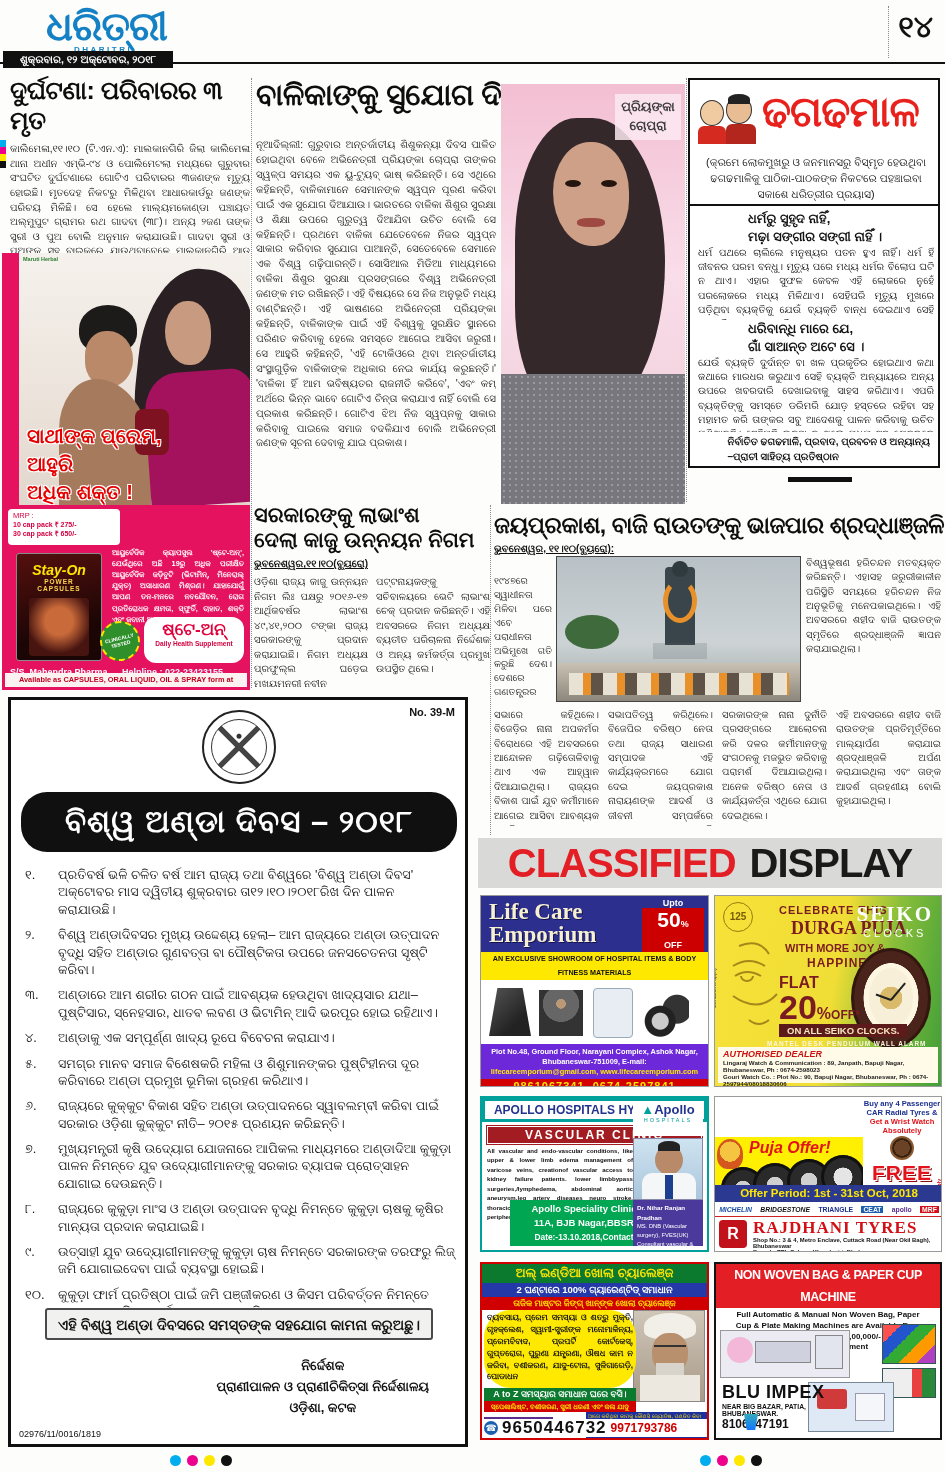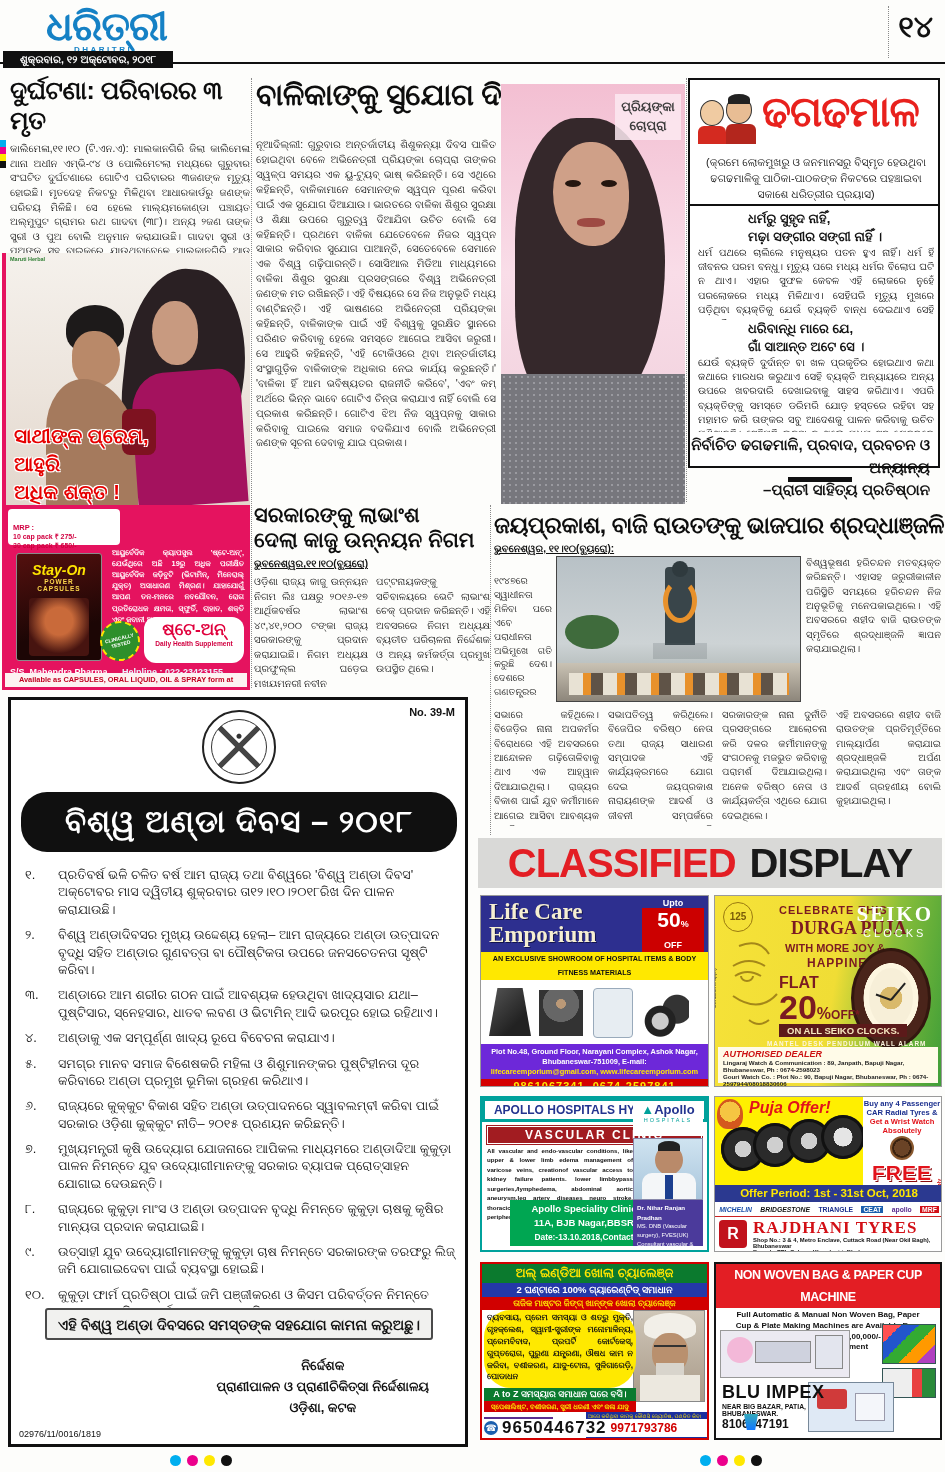--- a/index.html
+++ b/index.html
@@ -49,21 +49,21 @@
   .seiko { background:linear-gradient(100deg,#f6e238 0%,#f0dd35 52%,#8abf3a 72%,#3f9e38 100%); }
   .maroon { color:#7b1b22; }
   .seiko-strip { background:#5c1a1a; color:#f7e8c0; font-size:9.5px; font-weight:bold; padding:1px 8px; display:inline-block; }
 
   .apollo { border:2px solid #00a19b; }
   .ap-redbar { background:#a21c21; }
   .ap-green { background:#00a652; color:#fff; font-weight:bold; font-size:9.5px; text-align:center; line-height:1.5; }
   .ap-purple { background:#4b3a9b; color:#fff; font-size:5.8px; line-height:1.55; padding:3px 4px; }
 
   .puja { background:#fff; }
-  .puja-yellow { background:#ffef00; }
+  .puja-yellow { background:#ffef00;margin-top:40px; }
   .tyre { position:absolute; width:44px; height:44px; border-radius:50%; background:radial-gradient(circle,#cfcfcf 0 26%,#2a2a2a 27% 100%); box-shadow:inset 0 0 0 3px #111; }
   .free-txt { color:#e2131b; font-size:21px; font-weight:900; letter-spacing:1px;
       text-shadow:-1px -1px 0 #fff,1px -1px 0 #fff,-1px 1px 0 #fff,1px 1px 0 #fff,2px 2px 0 #8a0d10; }
   .offer-bar { background:#2b3990; color:#ffe800; font-weight:bold; font-size:11.5px; text-align:center; line-height:17px; }
   .brandstrip { background:#fff; display:flex; justify-content:space-around; align-items:center; font-size:6.8px; font-weight:900; }
 
   .baba { border:2.5px solid #d10000; }
   .baba-green { background:#0b7a2e; color:#ffe400; font-weight:bold; text-align:center; }
   .baba-blue { background:#2438a8; color:#fff; font-weight:bold; text-align:center; }
   .baba-red { background:#d10000; color:#ffe400; font-weight:bold; text-align:center; }
@@ -94,37 +94,37 @@
     <div style="width:6px;height:7px;background:#ffe800;"></div>
     <div style="width:6px;height:7px;background:#111;"></div>
   </div>
 
   <div class="abs" style="left:10px; top:76px; width:240px;">
     <h1 style="font-size:25px; letter-spacing:-0.5px;">ଦୁର୍ଘଟଣା: ପରିବାରର ୩ ମୃତ</h1>
     <p class="odia-body jus clip" style="margin-top:6px; height:138px; font-size:10.1px;">କାଲିମେଳା,୧୧।୧୦ (ଟି.ଏନ.ଏ): ମାଲକାନଗିରି ଜିଲା କାଲିମେଳା ଥାନା ଅଧୀନ ଏମ୍‌ଭି-୯୪ ଓ ପୋଲିମେଟଲା ମଧ୍ୟରେ ଗୁରୁବାର ସଂଘଟିତ ଦୁର୍ଘଟଣାରେ ଗୋଟିଏ ପରିବାରର ୩ଜଣଙ୍କ ମୃତ୍ୟୁ ହୋଇଛି। ମୃତଦେହ ନିକଟରୁ ମିଳିଥିବା ଆଧାରକାର୍ଡରୁ ଜଣଙ୍କ ପରିଚୟ ମିଳିଛି। ସେ ହେଲେ ମାଲ୍ୟମକୋଣ୍ଡା ପଞ୍ଚାୟତ ଅଲ୍‌ମୁପୁଟ ଗ୍ରାମର ରଥ ଗାଦବା (୩୮)। ଅନ୍ୟ ୨ଜଣ ତାଙ୍କ ସ୍ତ୍ରୀ ଓ ପୁଅ ବୋଲି ଅନୁମାନ କରାଯାଉଛି। ଗାଦବା ସ୍ତ୍ରୀ ଓ ପୁଅଙ୍କ ସହ ବାଇକରେ ଯାଉଥିବାବେଳେ ମାଲକାନଗିରି ଆଡୁ ଆସୁଥିବା ଏକ କୁକୁଡ଼ା ଭ୍ୟାନ ସେମାନଙ୍କୁ ଧକ୍କା ଦେଇଥିଲା। ଦୁର୍ଘଟଣାଟି ଏତେ ଭୟଙ୍କର ଥିଲା ଯେ, ଗାଦବା ଓ ତାଙ୍କ ସ୍ତ୍ରୀ ପୁଅ ରାସ୍ତାକଡ଼ ଜଙ୍ଗଲକୁ ଛିଟିକି ପଡିଥିଲେ। ପିକ୍‌ଅପ୍ ଭ୍ୟାନଟି ରାସ୍ତା କଡକୁ ଓଲଟି ପଡିଥିବା ବେଳେ ଏହାର ଚାଳକ ଓ ହେଲପର ଘଟଣାସ୍ଥଳରୁ ଫେରାର ହୋଇଯାଇଛନ୍ତି।</p>
   </div>
 
   <div class="abs stay clip" style="left:2px; top:253px; width:248px; height:437px;">
-    <div class="stay-photo abs clip" style="left:4px; top:0; width:276px; height:252px;text-align:right;">
+    <div class="stay-photo abs clip" style="left:17px; top:0; width:276px; height:252px;text-align:right;">
       <div class="abs" style="left:4px; top:3px; font-size:5.5px; color:#2e7d32; font-weight:bold;">Maruti Herbal</div>
 
       <div class="abs" style="left:118px; top:16px; width:120px; height:210px; background:#2a2023; border-radius:48% 52% 55% 45%; transform:rotate(6deg);"></div>
       <div class="abs" style="left:146px; top:48px; width:46px; height:64px; background:#c89a80; border-radius:50% 50% 45% 55%;"></div>
       <div class="abs" style="left:60px; top:52px; width:58px; height:48px; background:#1d1a1a; border-radius:50% 50% 40% 40%;"></div>
       <div class="abs" style="left:66px; top:78px; width:48px; height:56px; background:#b98969; border-radius:46% 54% 52% 48%;"></div>
       <div class="abs" style="left:40px; top:126px; width:92px; height:126px; background:#a57a5d; border-radius:40% 60% 0 0;"></div>
       <div class="abs" style="left:128px; top:118px; width:110px; height:134px; background:#a4125e; border-radius:30% 20% 0 0; transform:rotate(-4deg);"></div>
       <div class="abs" style="left:116px; top:156px; width:34px; height:46px; background:#7e1220; border-radius:8px;"></div>
       <div class="abs stay-overlay" style="left:8px; top:170px;">ସାଥୀଙ୍କ ପ୍ରେମ,</div>
       <div class="abs stay-overlay" style="left:8px; top:198px;">ଆହୁରି</div>
       <div class="abs stay-overlay" style="left:8px; top:226px;">ଅଧିକ ଶକ୍ତ !</div>
     </div>
     <div class="abs" style="left:0; top:252px; width:248px; height:185px;">
       <div class="abs" style="left:6px; top:4px; width:112px; height:36px; background:#fff; border-radius:4px; padding:2px 5px; color:#d10040;">
-        <div style="font-size:7.5px; font-weight:bold;margin-top:12px;">MRP :</div>
+        <div style="font-size:7.5px; font-weight:normal;">MRP :</div>
         <div style="font-size:7px; font-weight:bold;">10 cap pack ₹ 275/-</div>
         <div style="font-size:7px; font-weight:bold;">30 cap pack ₹ 650/-</div>
       </div>
       <div class="abs clip" style="left:14px; top:48px; width:86px; height:108px; background:linear-gradient(165deg,#54100e,#1c0605 70%); border:1px solid #8a8a8a; border-radius:3px; text-align:center;">
         <div style="margin-top:8px; color:#ffe400; font-size:14px; font-weight:900; font-style:italic;">Stay-On</div>
         <div style="color:#ffd84d; font-size:6.5px; font-weight:bold; letter-spacing:1px;">POWER</div>
         <div style="color:#ffd84d; font-size:6.5px; font-weight:bold; letter-spacing:1px;">CAPSULES</div>
         <div style="margin:6px auto 0; width:60px; height:58px; background:radial-gradient(circle at 50% 40%, #c96a3a 0 30%, #471410 70%); border-radius:4px;"></div>
       </div>
       <p class="abs jus" style="left:110px; top:42px; width:132px; color:#fff; font-size:7.4px; line-height:1.5; font-weight:bold;">ଆୟୁର୍ବେଦିକ କ୍ୟାପସୁଲ 'ଷ୍ଟେ-ଅନ୍', ଯେଉଁଥିରେ ଅଛି 19ରୁ ଅଧିକ ପରୀକ୍ଷିତ ଆୟୁର୍ବେଦିକ ଜଡ଼ିବୁଟି (ଭିଟାମିନ୍, ମିନେରାଲ୍ ଯୁକ୍ତ) ଅସାଧାରଣ ମିଶ୍ରଣ। ଯାହାଯୋଗୁଁ ଆପଣ ତନ-ମନରେ ନବଯୌବନ, ରୋଗ ପ୍ରତିରୋଧକ କ୍ଷମତା, ସ୍ଫୁର୍ତି, ଚାହାତ, ଶକ୍ତି ଏବଂ ଜବାନୀ ଅନୁଭବ ପାଇବେ।</p>
@@ -170,21 +170,21 @@
     <div class="abs verse" style="left:58px; top:130px;">
       <div>ଧର୍ମରୁ ସୁହୃଦ ନାହିଁ,</div>
       <div>ମଢ଼ା ସଙ୍ଗୀର ସଙ୍ଗୀ ନାହିଁ ।</div>
     </div>
     <p class="abs jus clip" style="left:8px; top:166px; width:236px; height:74px; font-size:10px; line-height:1.42;">ଧର୍ମ ପଥରେ ଚାଲିଲେ ମନୁଷ୍ୟର ପତନ ହୁଏ ନାହିଁ। ଧର୍ମ ହିଁ ଜୀବନର ପରମ ବନ୍ଧୁ। ମୃତ୍ୟୁ ପରେ ମଧ୍ୟ ଧର୍ମର ବିଲୋପ ଘଟି ନ ଥାଏ। ଏହାର ସୁଫଳ କେବଳ ଏହି ଲୋକରେ ନୁହେଁ ପରଲୋକରେ ମଧ୍ୟ ମିଳିଥାଏ। ସେହିପରି ମୃତ୍ୟୁ ମୁଖରେ ପଡ଼ିଥିବା ବ୍ୟକ୍ତିକୁ ଯେଉଁ ବ୍ୟକ୍ତି ବାନ୍ଧ ଦେଇଥାଏ ସେହି ବ୍ୟକ୍ତି ସବୁଠାରୁ ବେଶି ଆତ୍ମୀୟ ବା ଆପଣାର ହୋଇଥାଏ ବୋଲି ଏଠାରେ ପ୍ରକାଶ କରାଯାଇଛି।</p>
     <div class="abs verse" style="left:58px; top:240px;">
       <div>ଧରିବାନ୍ଧି ମାରେ ଯେ,</div>
       <div>ଗାଁ ସାଆନ୍ତ ଅଟେ ସେ ।</div>
     </div>
     <p class="abs jus clip" style="left:8px; top:276px; width:236px; height:76px; font-size:10px; line-height:1.42;">ଯେଉଁ ବ୍ୟକ୍ତି ଦୁର୍ଦାନ୍ତ ବା ଖଳ ପ୍ରକୃତିର ହୋଇଥାଏ କଥା କଥାରେ ମାରଧର କରୁଥାଏ ସେହି ବ୍ୟକ୍ତି ଅନ୍ୟାୟରେ ଅନ୍ୟ ଉପରେ ଖବରଦାରି ଦେଖାଇବାକୁ ସାହସ କରିଥାଏ। ଏପରି ବ୍ୟକ୍ତିଙ୍କୁ ସମସ୍ତେ ଡରିମରି ଯୋଡ଼ ହସ୍ତରେ ରହିବା ସହ ମହାମତ କରି ତାଙ୍କର ସବୁ ଆଦେଶକୁ ପାଳନ କରିବାକୁ ଉଚିତ ମଣିଥାନ୍ତି। ସେହିପରି ଇଚ୍ଛା ନ ଥିଲେ ମଧ୍ୟ ସବୁ କ୍ଷେତ୍ରରେ ତାଙ୍କୁ ଅଧିକ ପ୍ରାଧାନ୍ୟ ଦେଇଥାନ୍ତି। ବାହୁବଳ ଓ ଶାସନ ଯୋଗୁଁ ବ୍ୟକ୍ତି ଦୁଃଖସୁବିଧା ଓ କ୍ଷମତା ଉପଯୋଗ କରୁଥିବା ଅର୍ଥରେ ଏଭଳି ଉକ୍ତି ଉଲ୍ଲେଖ କରାଯାଇଛି।</p>
-    <div class="abs" style="right:8px; top:354px; text-align:right; font-weight:bold; font-size:15px; line-height:1.5;">
+    <div class="abs" style="right:8px; top:354px; font-weight:bold; font-size:10px; line-height:1.5;">
       <div>ନିର୍ବାଚିତ ଢଗଢମାଳି, ପ୍ରବାଦ, ପ୍ରବଚନ ଓ ଅନ୍ୟାନ୍ୟ</div>
       <div>–ପ୍ରାଚୀ ସାହିତ୍ୟ ପ୍ରତିଷ୍ଠାନ</div>
     </div>
   </div>
   <div class="abs" style="left:788px; top:477px; width:64px; height:5px; background:#101010;"></div>
 
   <div class="abs" style="left:254px; top:502px; width:236px;">
     <h2 style="font-size:21px; line-height:1.2;">
       <div>ସରକାରଙ୍କୁ ଲାଭାଂଶ</div>
       <div>ଦେଲା କାଜୁ ଉନ୍ନୟନ ନିଗମ</div>

